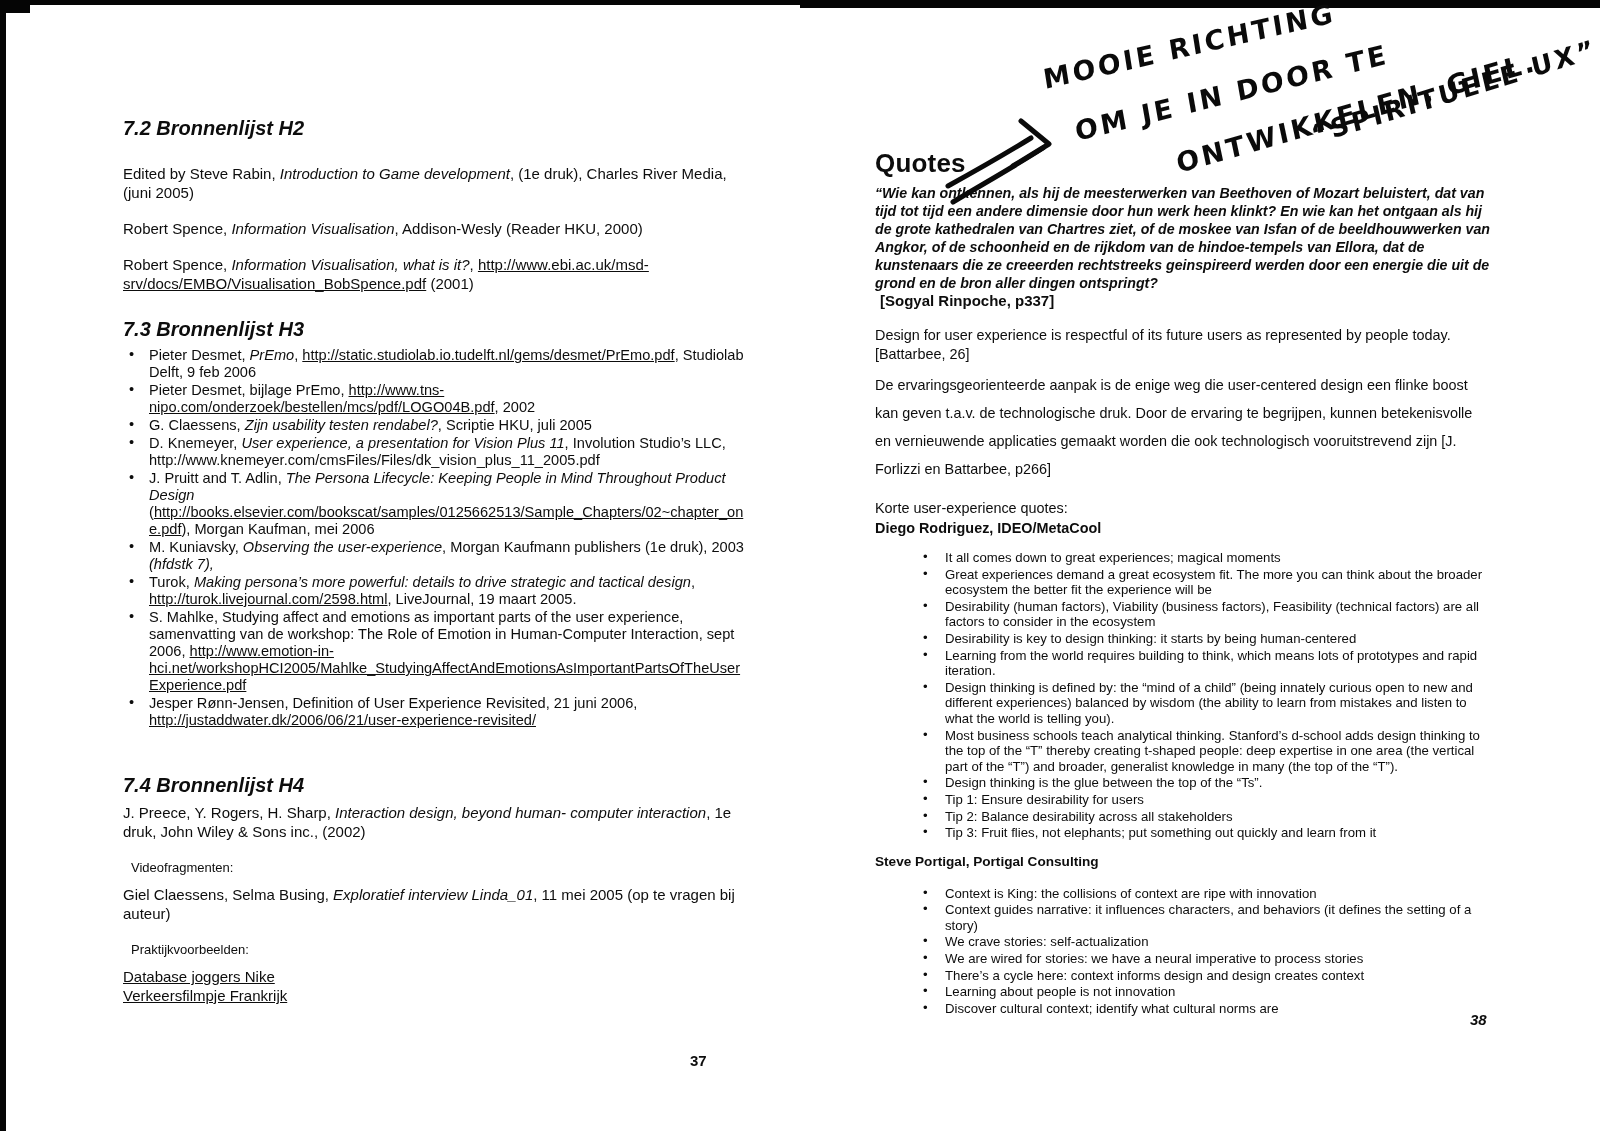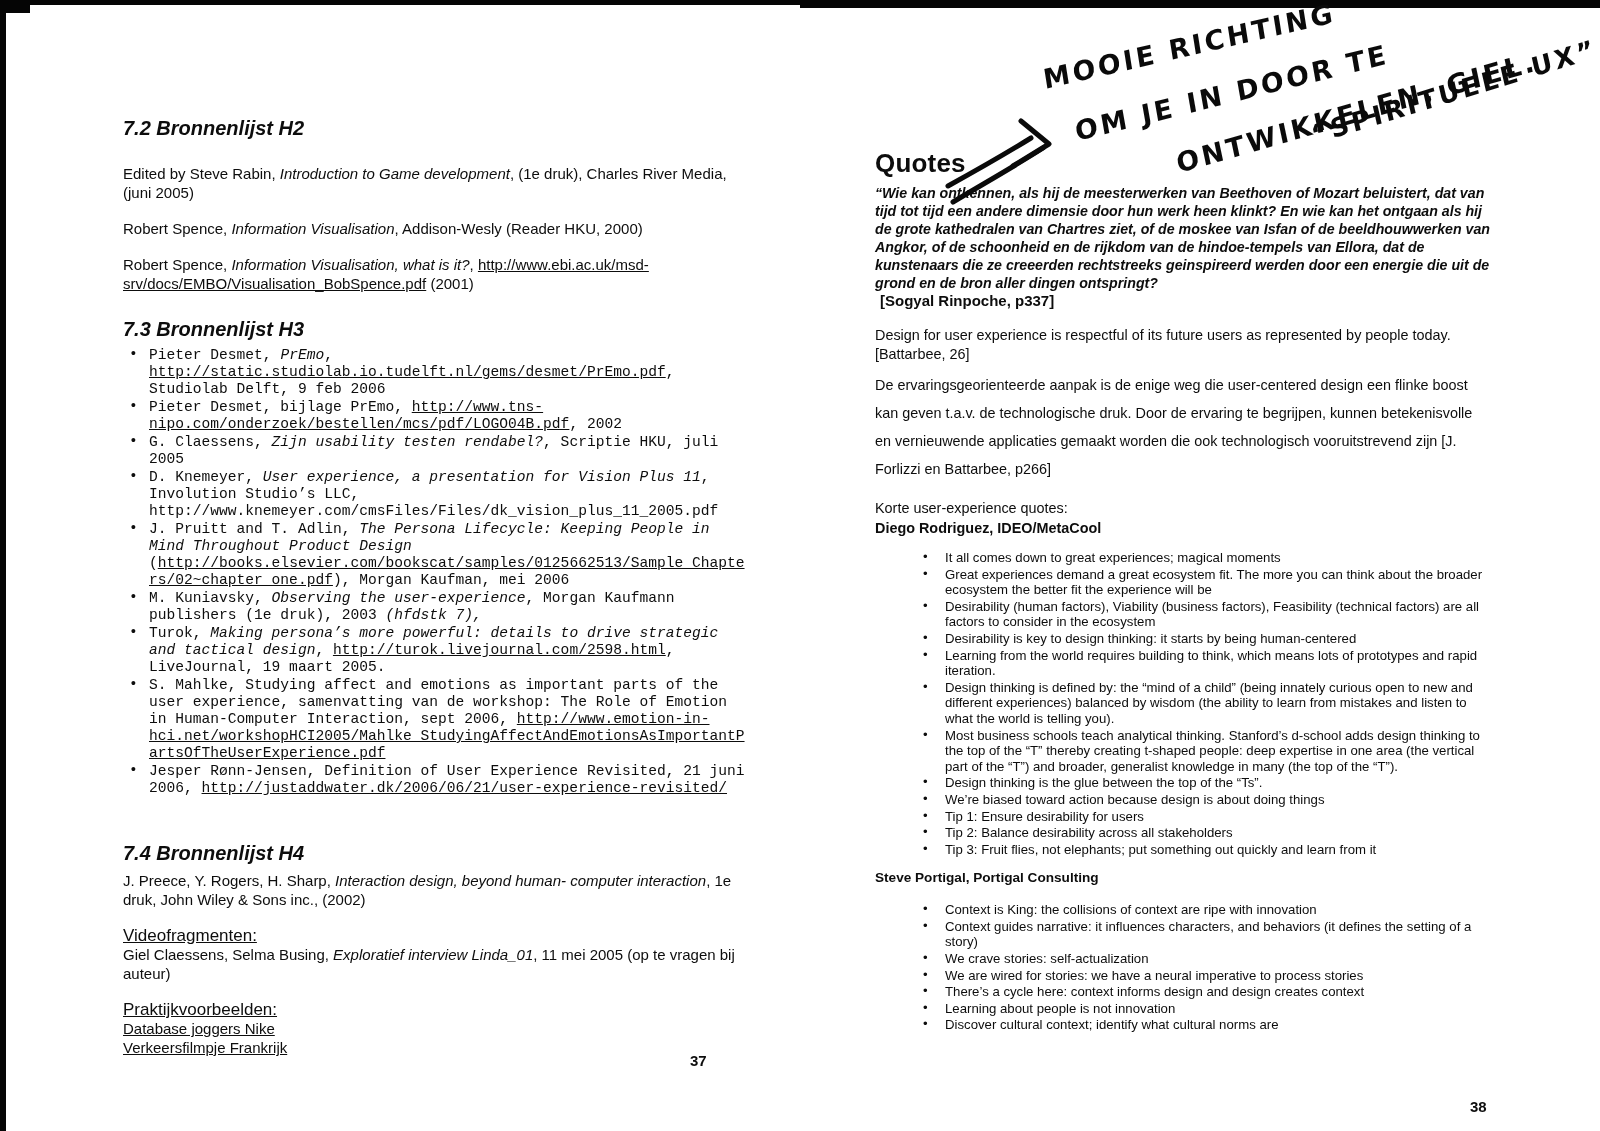--- a/index.html
+++ b/index.html
@@ -12,24 +12,24 @@
   .edge-corner{position:absolute;left:0;top:0;width:30px;height:13px;background:#050505;}
 
   
   .page-left{position:absolute;left:123px;top:116px;width:624px;}
   .page-right{position:absolute;left:875px;top:148px;width:616px;}
 
   h2.sec{font-style:italic;font-weight:bold;font-size:20px;line-height:24px;margin:0 0 24px 0;}
   h2.sec.tight{margin-bottom:6px;}
   p.ref{font-size:15px;line-height:19px;margin:0 0 17px 0;overflow-wrap:anywhere;}
   p.ref.last{margin-bottom:24px;}
-  p.label{font-size:17px;line-height:19px;margin:0;text-decoration:underline;}
+  p.label{font-size:13px;line-height:19px;margin:8px;}
   .ulink{font-size:15px;line-height:19px;text-decoration:underline;}
 
-  ul.refs{list-style:none;margin:0 0 44px 0;padding:0;font-size:14.6px;line-height:17px;font-family:Liberation Mono, monospace;}
+  ul.refs{list-style:none;margin:0 0 44px 0;padding:0;font-size:14.6px;line-height:17px;}
   ul.refs li{position:relative;padding-left:26px;margin:0 0 1px 0;overflow-wrap:anywhere;}
   ul.refs li::before{content:"\2022";position:absolute;left:6px;top:-1px;}
 
   .seg-n{}
   .seg-i{font-style:italic;}
   .seg-u{text-decoration:underline;}
 
   h1.quotes{font-weight:bold;font-size:26px;line-height:30px;margin:0 0 6px 0;letter-spacing:0.2px;}
   .q1{font-style:italic;font-weight:bold;font-size:14.2px;line-height:18px;margin:0;}
   .qsrc{font-size:15px;line-height:18px;font-weight:bold;margin:0 0 16px 5px;}
@@ -40,21 +40,21 @@
   .korte .bold{font-weight:bold;}
   .korte .ulink2{text-decoration:underline;}
 
   ul.qlist{list-style:none;margin:0 0 12px 46px;padding:0;font-size:13.2px;line-height:15.6px;}
   ul.qlist li{position:relative;padding-left:24px;margin:0 0 1px 0;}
   ul.qlist li::before{content:"\2022";position:absolute;left:2px;top:-1px;}
   .subhead{font-weight:bold;font-size:13.6px;line-height:17px;margin:4px 0 16px 0;}
 
   .pgnum{position:absolute;font-size:15px;font-weight:bold;}
   .pg37{left:690px;top:1052px;}
-  .pg38{left:1470px;top:1098px;}
+  .pg38{left:1470px;top:1011px;font-style:italic;}
 
   
   .hw{position:absolute;font-family:"DejaVu Sans", sans-serif;font-weight:700;
       white-space:nowrap;letter-spacing:3px;font-size:27px;color:#0a0a0a;
       transform-origin:left bottom;}
   .hw1{left:1046px;top:64px;transform:rotate(-13deg) skewX(-4deg);}
   .hw2{left:1078px;top:116px;transform:rotate(-14deg) skewX(-4deg);}
   .hw3{left:1180px;top:148px;transform:rotate(-16deg) skewX(-4deg);}
   .hw4{left:1315px;top:120px;transform:rotate(-17deg) skewX(-4deg);font-size:26px;}
   .arrow{position:absolute;left:945px;top:118px;}
@@ -118,21 +118,20 @@
 
     <ul class="qlist">
         <li>It all comes down to great experiences; magical moments</li>
         <li>Great experiences demand a great ecosystem fit. The more you can think about the broader ecosystem the better fit the experience will be</li>
         <li>Desirability (human factors), Viability (business factors), Feasibility (technical factors) are all factors to consider in the ecosystem</li>
         <li>Desirability is key to design thinking: it starts by being human-centered</li>
         <li>Learning from the world requires building to think, which means lots of prototypes and rapid iteration.</li>
         <li>Design thinking is defined by: the “mind of a child” (being innately curious open to new and different experiences) balanced by wisdom (the ability to learn from mistakes and listen to what the world is telling you).</li>
         <li>Most business schools teach analytical thinking. Stanford’s d-school adds design thinking to the top of the “T” thereby creating t-shaped people: deep expertise in one area (the vertical part of the “T”) and broader, generalist knowledge in many (the top of the “T”).</li>
         <li>Design thinking is the glue between the top of the “Ts”.</li>
-        <li>We’re biased toward action because design is about doing things</li>
         <li>Tip 1: Ensure desirability for users</li>
         <li>Tip 2: Balance desirability across all stakeholders</li>
         <li>Tip 3: Fruit flies, not elephants; put something out quickly and learn from it</li>
       </ul>
 
     <div class="subhead">Steve Portigal, Portigal Consulting</div>
 
     <ul class="qlist">
         <li>Context is King: the collisions of context are ripe with innovation</li>
         <li>Context guides narrative: it influences characters, and behaviors (it defines the setting of a story)</li>

